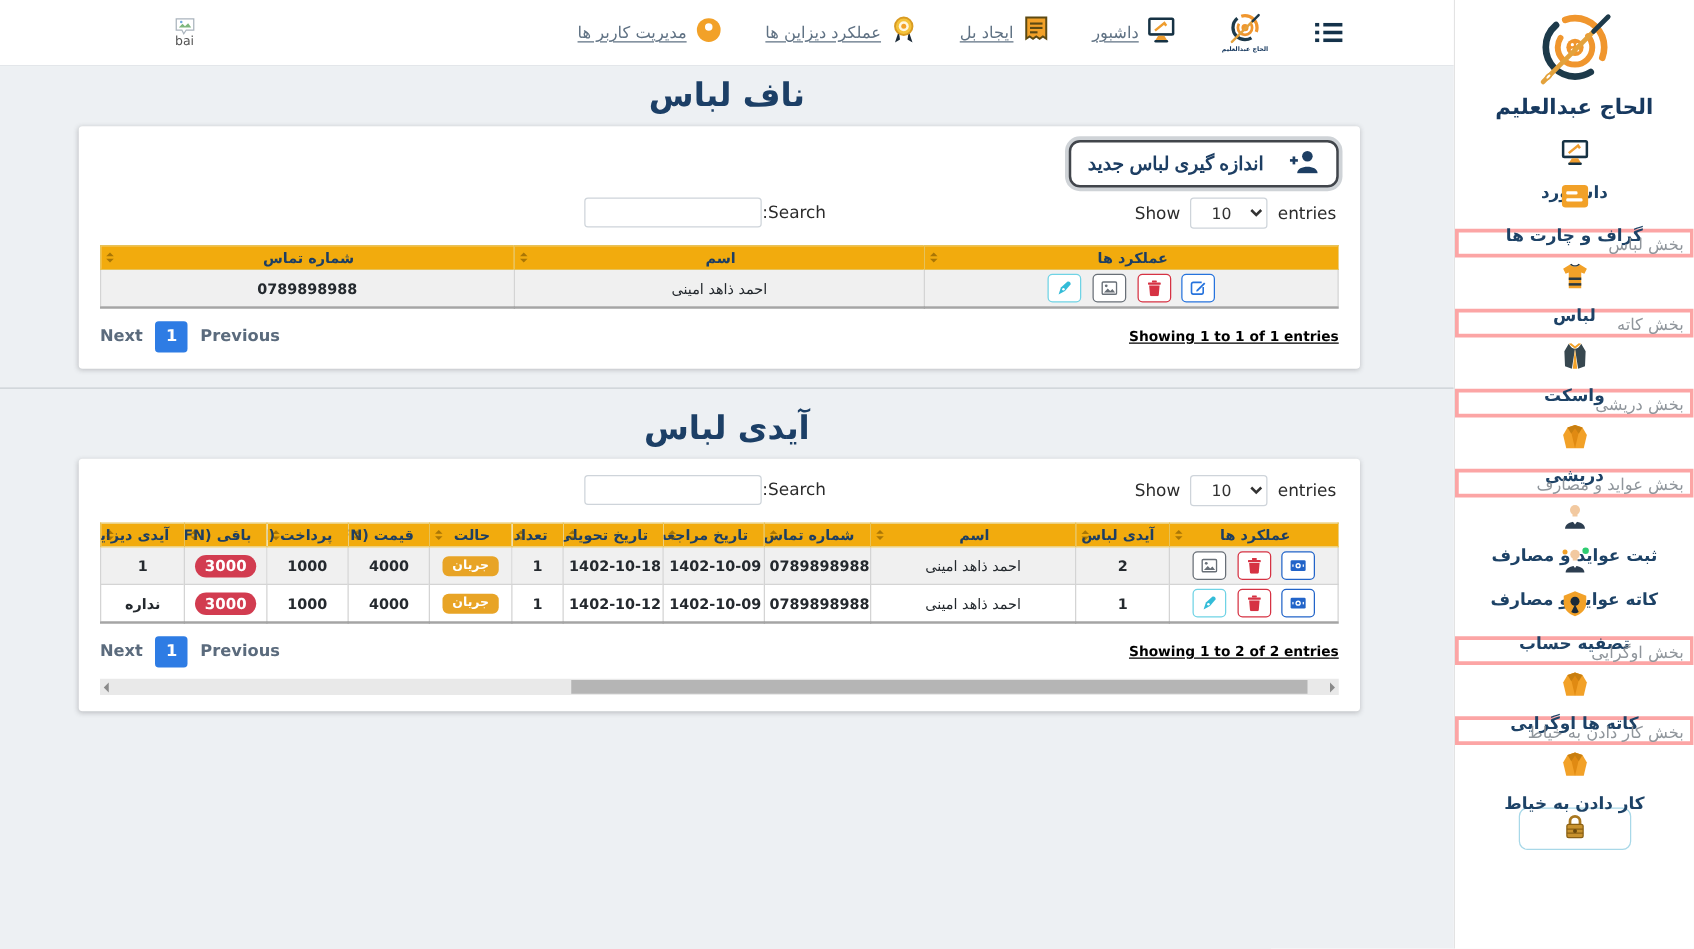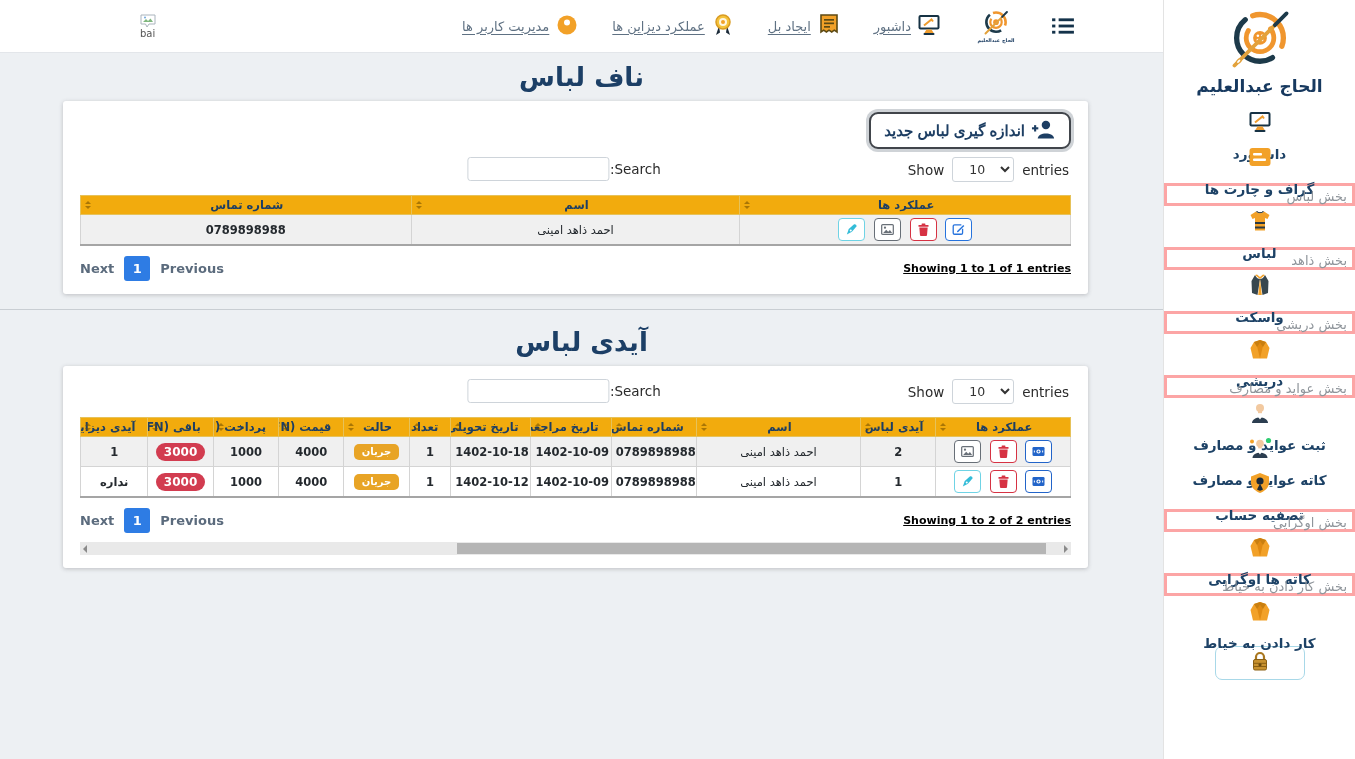--- a/index.html
+++ b/index.html
@@ -33,21 +33,21 @@
   .nav-link svg{width:24px;height:24px;}
   .broken-img{margin-right:auto;margin-left:140px;display:flex;flex-direction:column;align-items:flex-start;color:#555;font-size:10px;direction:ltr;}
   .broken-img svg{width:16px;height:14px;}
 
   .content{flex:1;overflow:hidden;}
   .page-title{text-align:center;font-size:26px;font-weight:bold;color:#1c3f66;margin:9px 0 9px;}
   .card{background:#fff;border-radius:3px;box-shadow:0 1px 4px rgba(60,60,70,.28);margin:0 75px 0 63px;padding:11px 17px 13px;}
   .divider{border:0;border-top:1px solid #c9ced3;margin-top:15px;}
 
   .add-row{display:flex;}
-  .add-btn{display:flex;align-items:center;gap:6px;background:#fff;border:2px solid #41454b;border-radius:9px;box-shadow:0 0 0 3px #cfd3d7;padding:5px 13px;font-size:15px;font-weight:bold;color:#1d3e63;cursor:pointer;}
+  .add-btn{display:flex;align-items:center;gap:20px;background:#fff;border:2px solid #41454b;border-radius:9px;box-shadow:0 0 0 3px #cfd3d7;padding:5px 13px;font-size:15px;font-weight:bold;color:#1d3e63;cursor:pointer;}
   .add-btn svg{width:25px;height:20px;}
 
   .controls{position:relative;height:28px;margin-top:8px;}
   .len-ctrl{position:absolute;right:2px;top:0;direction:ltr;display:flex;align-items:center;gap:8px;font-size:13.5px;color:#2b2b2b;}
   .len-ctrl select{width:62px;height:25px;border:1px solid #ced4da;border-radius:3px;font-size:12.5px;color:#333;background:#fff;text-align:center;font-family:inherit;}
   .search-ctrl{position:absolute;left:50%;transform:translateX(-56%);top:0;direction:ltr;display:flex;align-items:center;font-size:13.5px;color:#2b2b2b;}
   .search-ctrl input{width:142px;height:24px;border:1px solid #ced4da;border-radius:3px;margin-right:1px;font-family:inherit;padding:0 5px;}
 
   table.dtable{width:100%;border-collapse:collapse;margin-top:10px;table-layout:fixed;border:1px solid #c2c2c2;border-bottom:2px solid #a5a5a5;}
   .dtable th{background:var(--header-yellow);color:#1d3e63;font-size:11.5px;font-weight:bold;padding:2px 12px 2px 14px;border:1px solid #e6c25a;position:relative;height:19px;cursor:pointer;overflow:hidden;white-space:nowrap;}
@@ -131,21 +131,21 @@
           <svg viewBox="0 0 24 22">
               <path d="M8 1.5 L2.5 5 L4.5 9 L7 8 L7 20.5 L17 20.5 L17 8 L19.5 9 L21.5 5 L16 1.5 C14 3.8 10 3.8 8 1.5 Z" fill="#f2a128"></path>
               <path d="M8 1.5 C10 3.8 14 3.8 16 1.5 L14.8 1 C13.5 2.6 10.5 2.6 9.2 1 Z" fill="#2a3942"></path>
               <rect x="7" y="12" width="10" height="2" fill="#2a3942"></rect>
               <rect x="7" y="16.5" width="10" height="2" fill="#2a3942"></rect>
             </svg>
         </span>
         <span class="side-label">لباس</span>
       </div>
 
-      <div class="side-section">بخش ذاهد</div>
+      <div class="side-section">بخش کاته</div>
       <div class="side-item">
         <span class="side-icon">
           <svg viewBox="0 0 24 22">
               <path d="M7 1 C8.5 4 10.5 5 12 5 L9.5 21 L4 19 L3.5 7 Z" fill="#37474f"></path>
               <path d="M17 1 C15.5 4 13.5 5 12 5 L14.5 21 L20 19 L20.5 7 Z" fill="#37474f"></path>
               <path d="M7 1 L12 5 L17 1 L15 .5 L12 3 L9 .5 Z" fill="#f2a128"></path>
               <path d="M12 5 L10.2 21 L13.8 21 Z" fill="#f2a128"></path>
             </svg>
         </span>
         <span class="side-label">واسکت</span>

